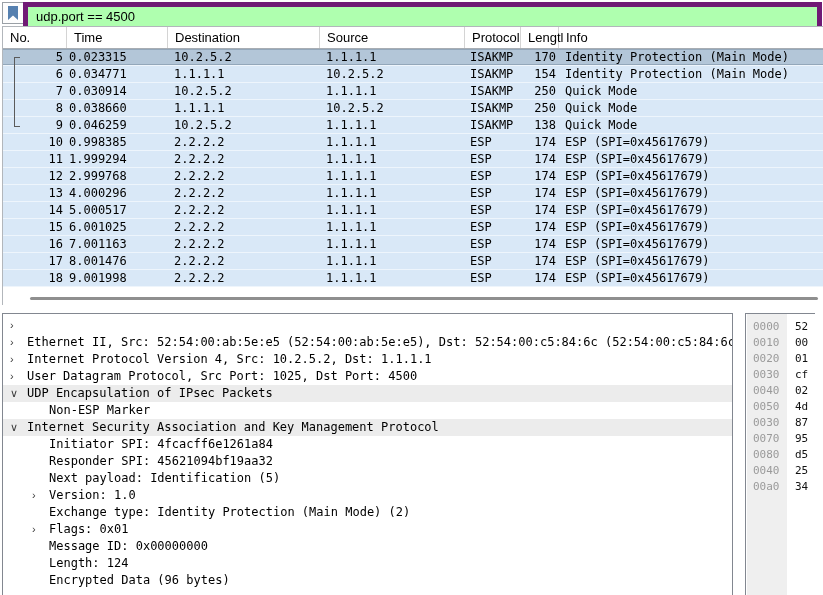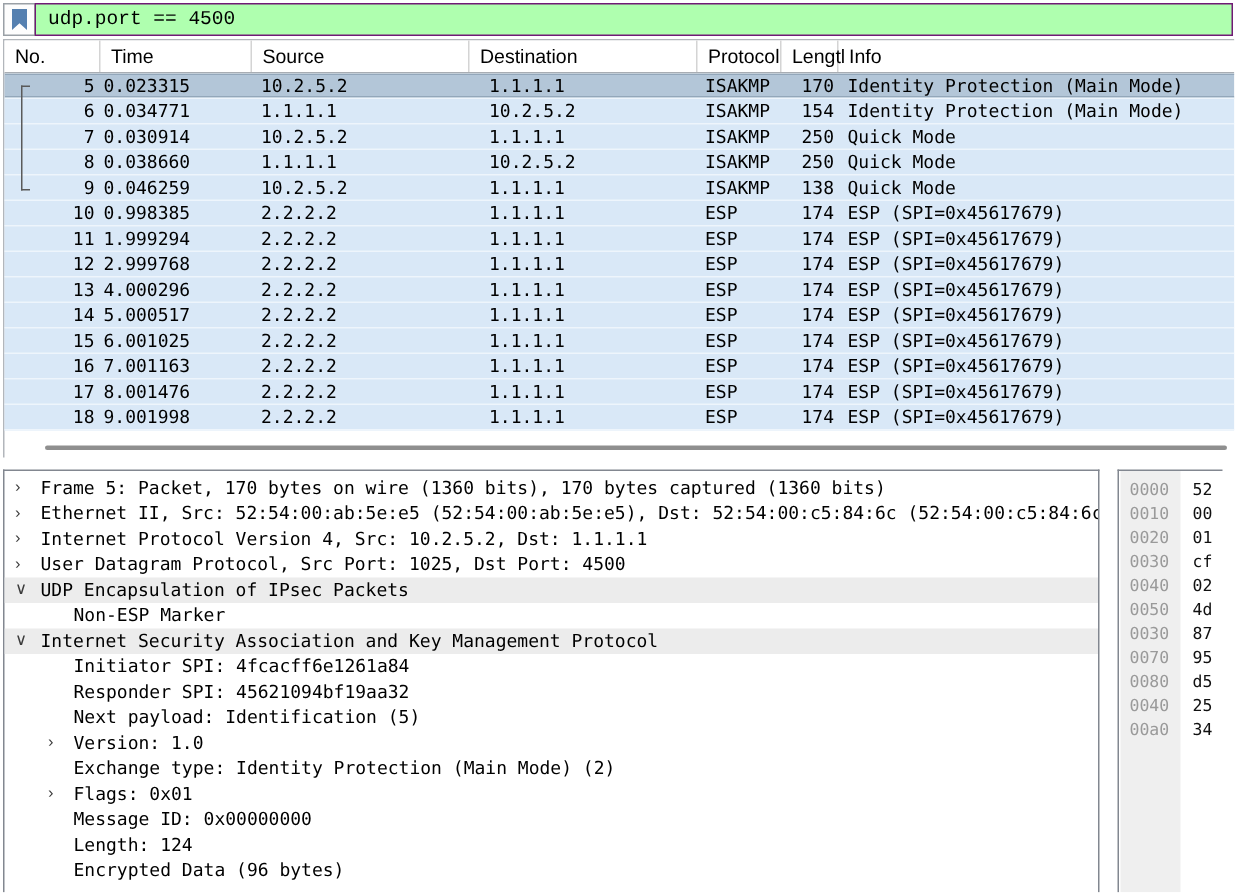--- a/index.html
+++ b/index.html
@@ -6,23 +6,23 @@
   #window{
     position:relative;width:823px;height:595px;background:#fff;overflow:hidden;
     font-family:"Liberation Sans",sans-serif;font-size:13px;color:#000;
   }
   
   #filter-bar{position:absolute;top:2px;left:2px;right:1px;height:22px;display:flex;}
   #bookmark-box{width:20px;height:20px;border:1px solid #9aa0a6;background:#fdfdfd;
     display:flex;align-items:center;justify-content:center;}
   .bookmark-glyph{width:10px;height:14px;background:#5580b0;
     clip-path:polygon(0 0,100% 0,100% 100%,50% 68%,0 100%);}
-  #filter-field{flex:1;margin-left:-1px;height:20px;border:1px solid #701a75;
+  #filter-field{flex:1;margin-left:-1px;height:20px;border:5px solid #701a75;
     background:var(--filter-green,#afffaf);line-height:20px;padding-left:8px;
-    white-space:nowrap;overflow:hidden;font-family:Liberation Mono, monospace;}
+    white-space:nowrap;overflow:hidden;}
   
   #packet-pane{position:absolute;top:26px;left:2px;right:0;height:278px;
     border-top:1px solid #b2b6bb;border-left:1px solid #b2b6bb;background:#fff;}
   #packet-header{display:flex;height:21px;border-bottom:1px solid #a8adb3;background:#fff;}
   .hcell{border-right:1px solid #d4d4d4;line-height:21px;padding-left:7px;
     white-space:nowrap;overflow:visible;box-sizing:border-box;flex:0 0 auto;}
   .hcell:last-child{border-right:none;flex:1 1 auto;}
   .c-no{width:64px;} .c-time{width:101px;} .c-src{width:145px;} .c-dst{width:152px;}
   .c-proto{width:56px;} .c-len{width:38px;} .c-info{flex:1 1 auto;}
   #packet-rows{position:relative;font-family:"DejaVu Sans Mono",monospace;font-size:12px;}
@@ -72,22 +72,22 @@
     <div id="bookmark-box">
       <span class="bookmark-glyph"></span>
     </div>
     <div id="filter-field">udp.port == 4500</div>
   </div>
 
   <div id="packet-pane">
     <div id="packet-header">
         <div class="hcell c-no">No.</div>
         <div class="hcell c-time">Time</div>
+        <div class="hcell c-dst">Destination</div>
         <div class="hcell c-src">Source</div>
-        <div class="hcell c-dst">Destination</div>
         <div class="hcell c-proto">Protocol</div>
         <div class="hcell c-len">Lengtl</div>
         <div class="hcell c-info">Info</div>
       </div>
     <div id="packet-rows">
 
     <div class="prow selected">
           <div class="pcell p-no">5</div>
           <div class="pcell p-time">0.023315</div>
           <div class="pcell p-src">10.2.5.2</div>
@@ -213,21 +213,21 @@
           <div class="pcell p-len">174</div>
           <div class="pcell p-info">ESP (SPI=0x45617679)</div>
         </div>
         <div id="related-bracket"></div>
       </div>
   </div>
 
   <div id="hscrollbar"></div>
 
   <div id="details-pane">
-      <div class="drow lvl0"><span class="dchev">›</span><span class="dtext">Frame 5: Packet, 170 bytes on wire (1360 bits), 170 bytes captured (1360 bits)</span></div>
+      <div class="drow lvl0"><span class="dchev">›</span></div>
       <div class="drow lvl0"><span class="dchev">›</span><span class="dtext">Ethernet II, Src: 52:54:00:ab:5e:e5 (52:54:00:ab:5e:e5), Dst: 52:54:00:c5:84:6c (52:54:00:c5:84:6c)</span></div>
       <div class="drow lvl0"><span class="dchev">›</span><span class="dtext">Internet Protocol Version 4, Src: 10.2.5.2, Dst: 1.1.1.1</span></div>
       <div class="drow lvl0"><span class="dchev">›</span><span class="dtext">User Datagram Protocol, Src Port: 1025, Dst Port: 4500</span></div>
       <div class="drow lvl0 hl"><span class="dchev">∨</span><span class="dtext">UDP Encapsulation of IPsec Packets</span></div>
       <div class="drow lvl1"><span class="dtext">Non-ESP Marker</span></div>
       <div class="drow lvl0 hl"><span class="dchev">∨</span><span class="dtext">Internet Security Association and Key Management Protocol</span></div>
       <div class="drow lvl1"><span class="dtext">Initiator SPI: 4fcacff6e1261a84</span></div>
       <div class="drow lvl1"><span class="dtext">Responder SPI: 45621094bf19aa32</span></div>
       <div class="drow lvl1"><span class="dtext">Next payload: Identification (5)</span></div>
       <div class="drow lvl1"><span class="dchev">›</span><span class="dtext">Version: 1.0</span></div>

